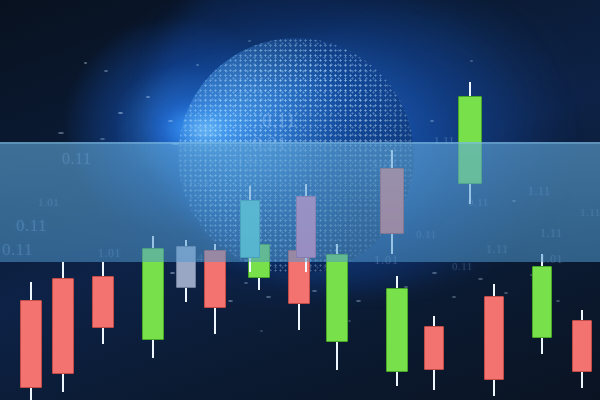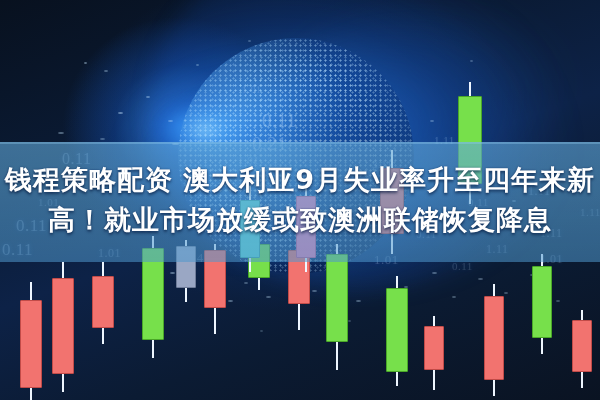--- a/index.html
+++ b/index.html
@@ -307,18 +307,14 @@
       </div>
       <div class="candle c-down" style="left: 572px; top: 0px; width: 20px; height: 400px;">
         <div class="wick" style="top: 310px; height: 78px;"></div>
         <div class="body" style="top: 320px; height: 52px;"></div>
       </div>
     </div>
 
   <div class="band"></div>
   <div class="band-edge-top"></div>
 
-  <div class="headline">
-    <span class="l1">钱程策略配资 澳大利亚9月失业率升至四年来新</span>
-    <span class="l2">高！就业市场放缓或致澳洲联储恢复降息</span>
-  </div>
 
 </div>
 
 </body></html>

